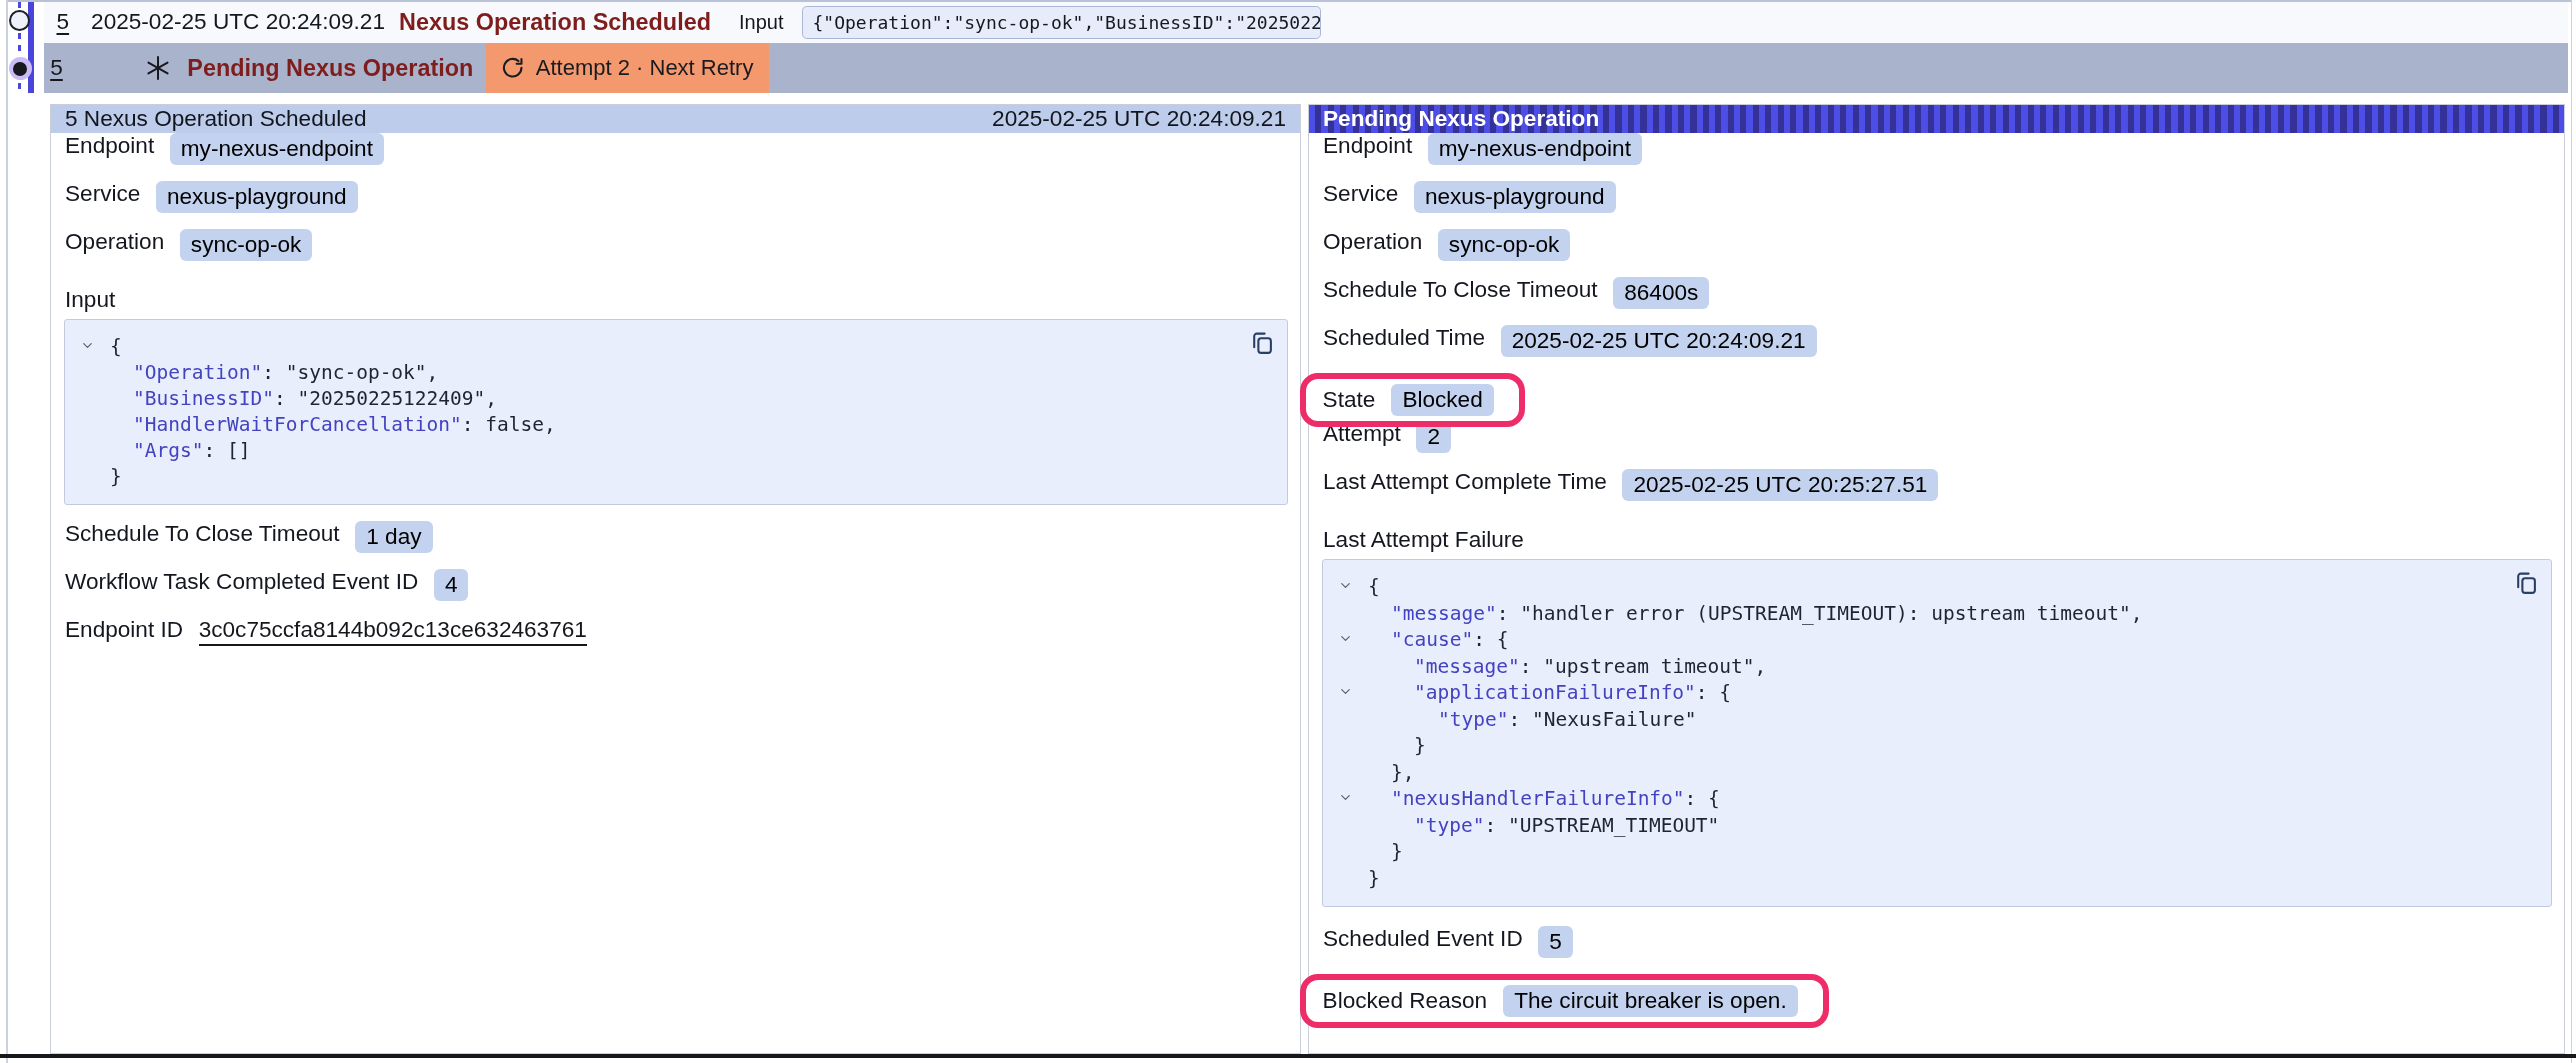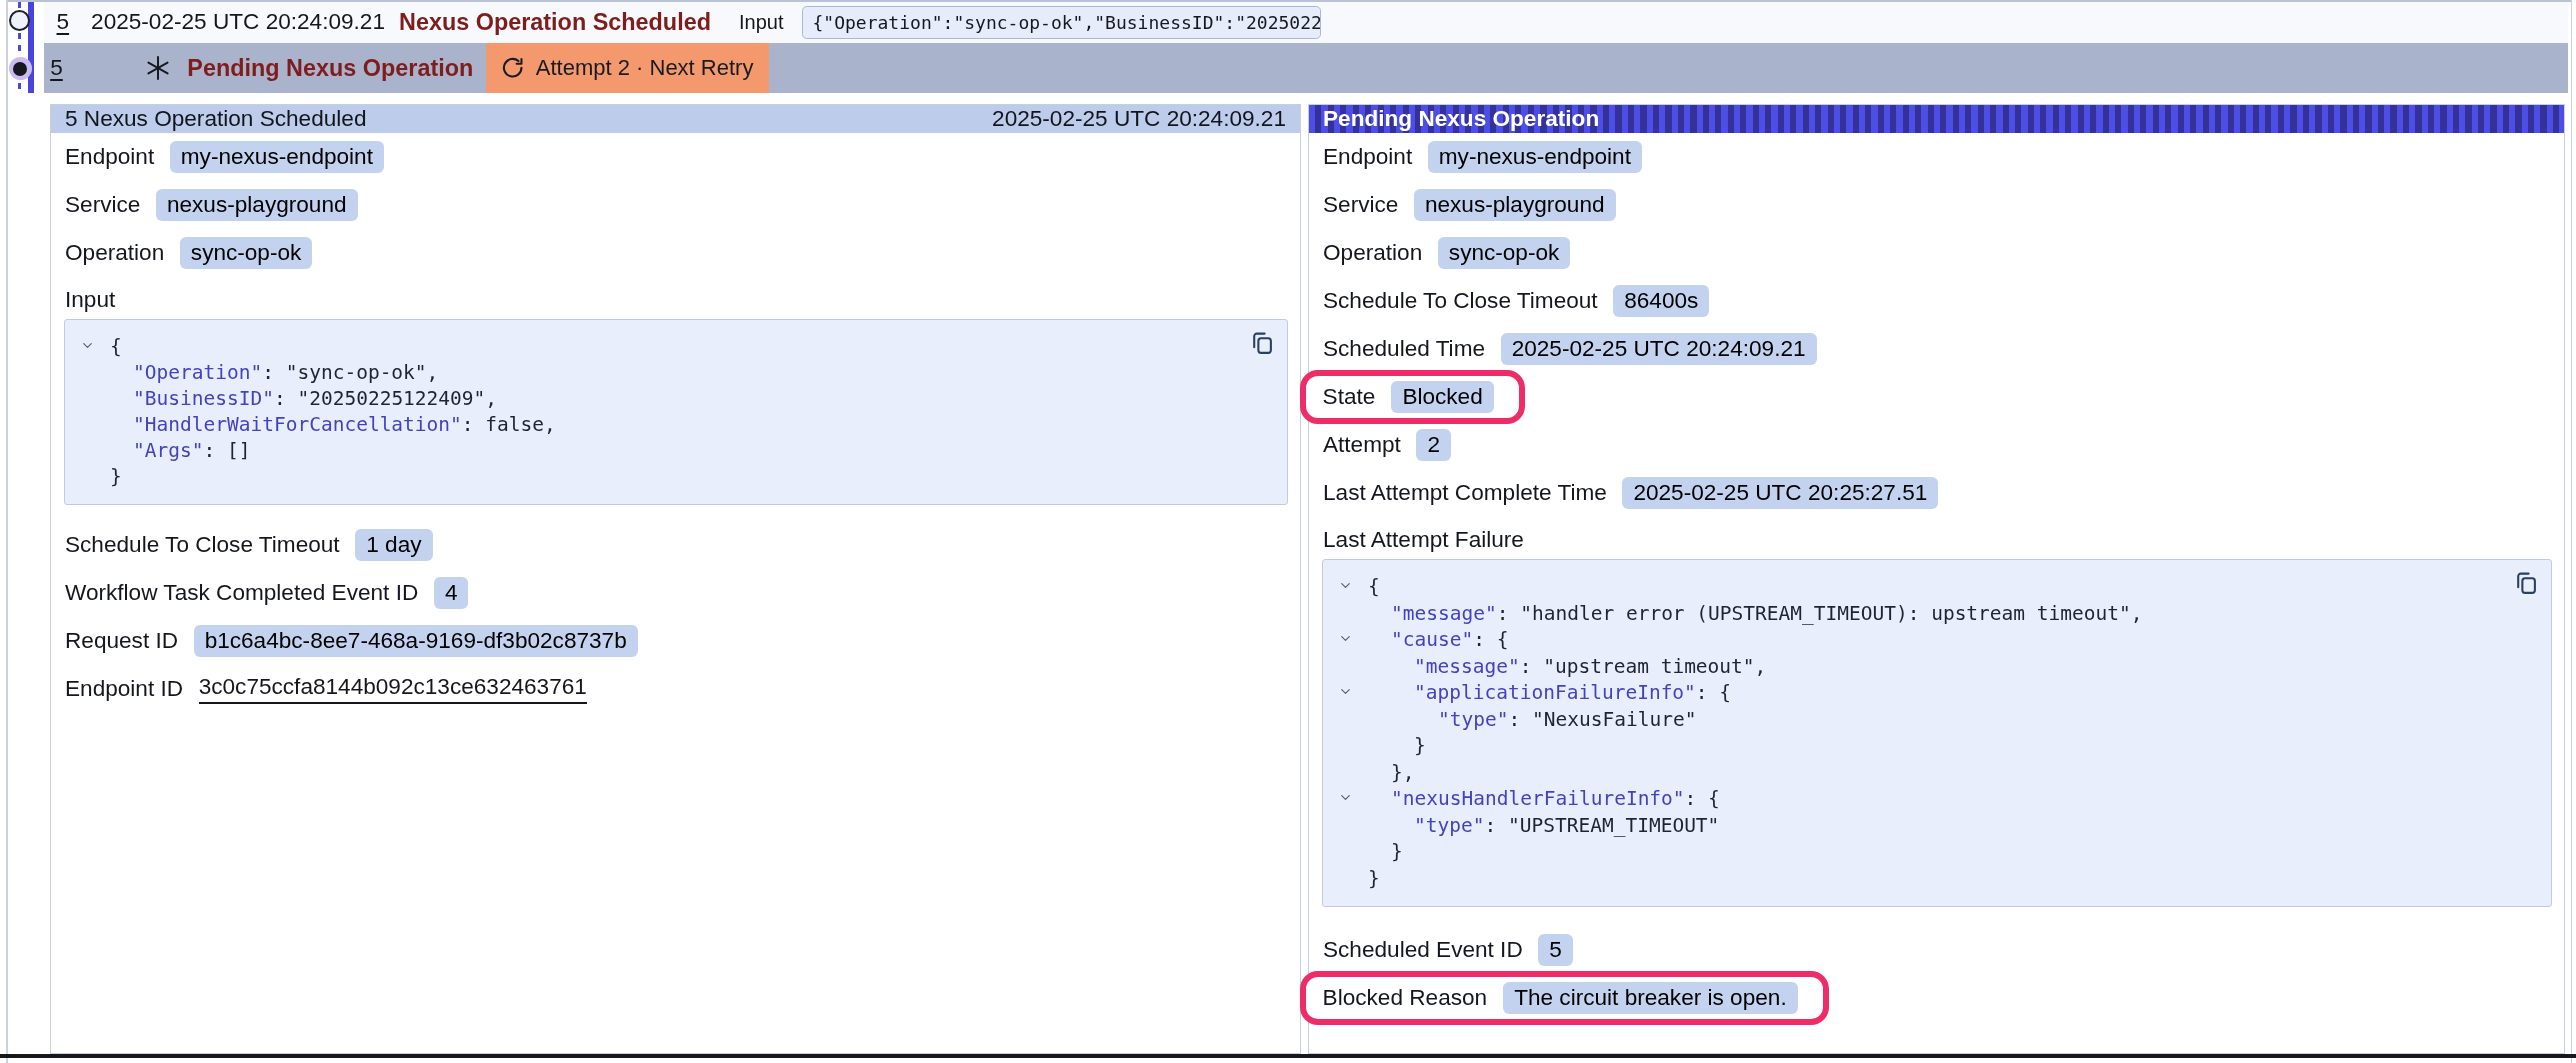--- a/index.html
+++ b/index.html
@@ -37,21 +37,21 @@
   .attempt-chip{margin-left:12.5px;height:50px;background:var(--pending_orange,#f4986e);display:flex;align-items:center;gap:11px;padding:0 15.6px;font-size:22px;color:#191b21;white-space:nowrap}
 
   
   .panel{position:absolute;top:104px;height:950px;box-sizing:border-box;border:1.6px solid #c9ced9;background:#fff;overflow:visible}
   .panel.left{left:50px;width:1251px}
   .panel.right{left:1308px;width:1257px}
   .panel header{height:28px;display:flex;align-items:center;padding:0 14px;font-size:22.6px;color:#12151c}
   .panel.left header{background:var(--header_blue,#bdcceb);justify-content:space-between}
   .panel.right header{background:repeating-linear-gradient(90deg,var(--accent_indigo,#4c4ee6) 0 6.2px,var(--stripe_dark,#343299) 6.2px 12.5px);color:#fff;font-weight:600}
 
-  .frow{height:48px;display:flex;align-items:center;gap:15.6px;padding-left:14px;font-size:22.6px}
+  .frow{height:48px;display:flex;align-items:flex-start;gap:15.6px;padding-left:14px;font-size:22.6px}
   .flabel{white-space:nowrap}
   .chip{background:var(--chip_blue,#c3d2ef);border-radius:6.2px;padding:3.1px 11px;color:#000000;white-space:nowrap}
   .linkval{color:#15171c;border-bottom:2.3px solid #15171c;padding-bottom:1.6px;cursor:pointer;white-space:nowrap}
   .hlwrap{display:inline-flex;align-items:center;gap:16px;border:6.2px solid var(--highlight_pink,#ee2c68);border-radius:18px;background:#fff;padding:4.7px 25px 4.7px 17px;margin-left:-23.4px;position:relative;z-index:4}
 
   .gl{font-size:22.6px;padding-left:14px;height:36px;display:flex;align-items:center;margin-top:4.7px}
   .jsonblock{position:relative;margin:1.6px 12.5px 6.2px 12.5px;background:var(--json_bg,#e8eefb);border:1.6px solid #c2cbdd;border-radius:3.1px;padding:14px 15.6px}
   .jline{position:relative;font-family:"DejaVu Sans Mono",monospace;font-size:19.5px;line-height:26px;color:#1d2433;white-space:pre}
   #right-json .jline{line-height:26.5px}
   .jline .k{color:var(--json_key,#4343c2)}
@@ -148,24 +148,20 @@
     <div id="left-fields-bottom">
         <div class="frow">
           <span class="flabel">Schedule To Close Timeout</span>
           <span class="chip">1 day</span>
         </div>
         <div class="frow">
           <span class="flabel">Workflow Task Completed Event ID</span>
           <span class="chip">4</span>
         </div>
         <div class="frow">
-          <span class="flabel">Request ID</span>
-          <span class="chip">b1c6a4bc-8ee7-468a-9169-df3b02c8737b</span>
-        </div>
-        <div class="frow">
           <span class="flabel">Endpoint ID</span>
           <a class="linkval">3c0c75ccfa8144b092c13ce632463761</a>
         </div>
       </div>
   </section>
 
   <section class="panel right">
     <header class="striped">
       <span>Pending Nexus Operation</span>
     </header>

